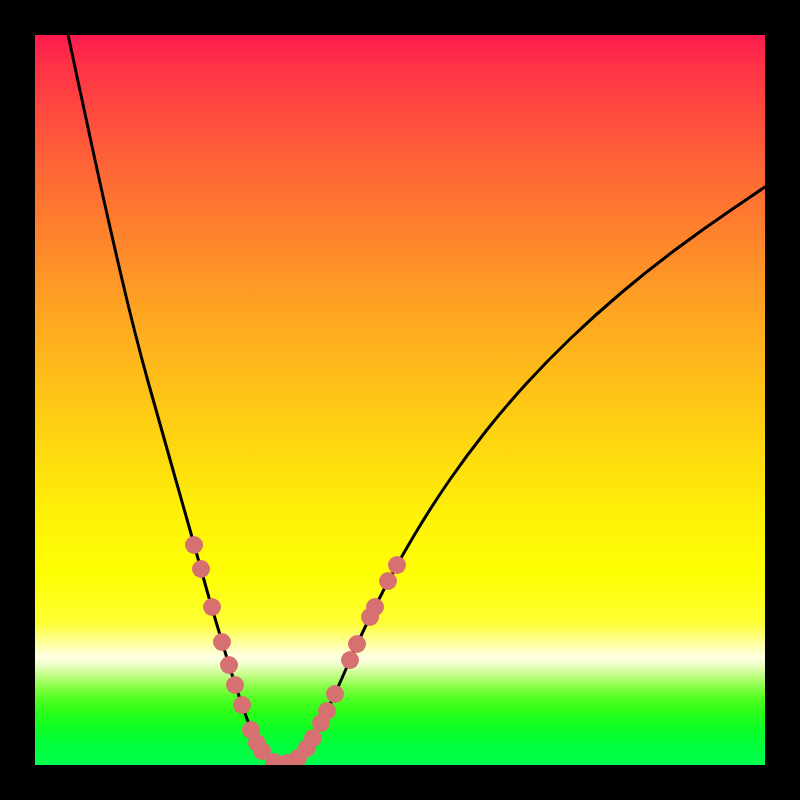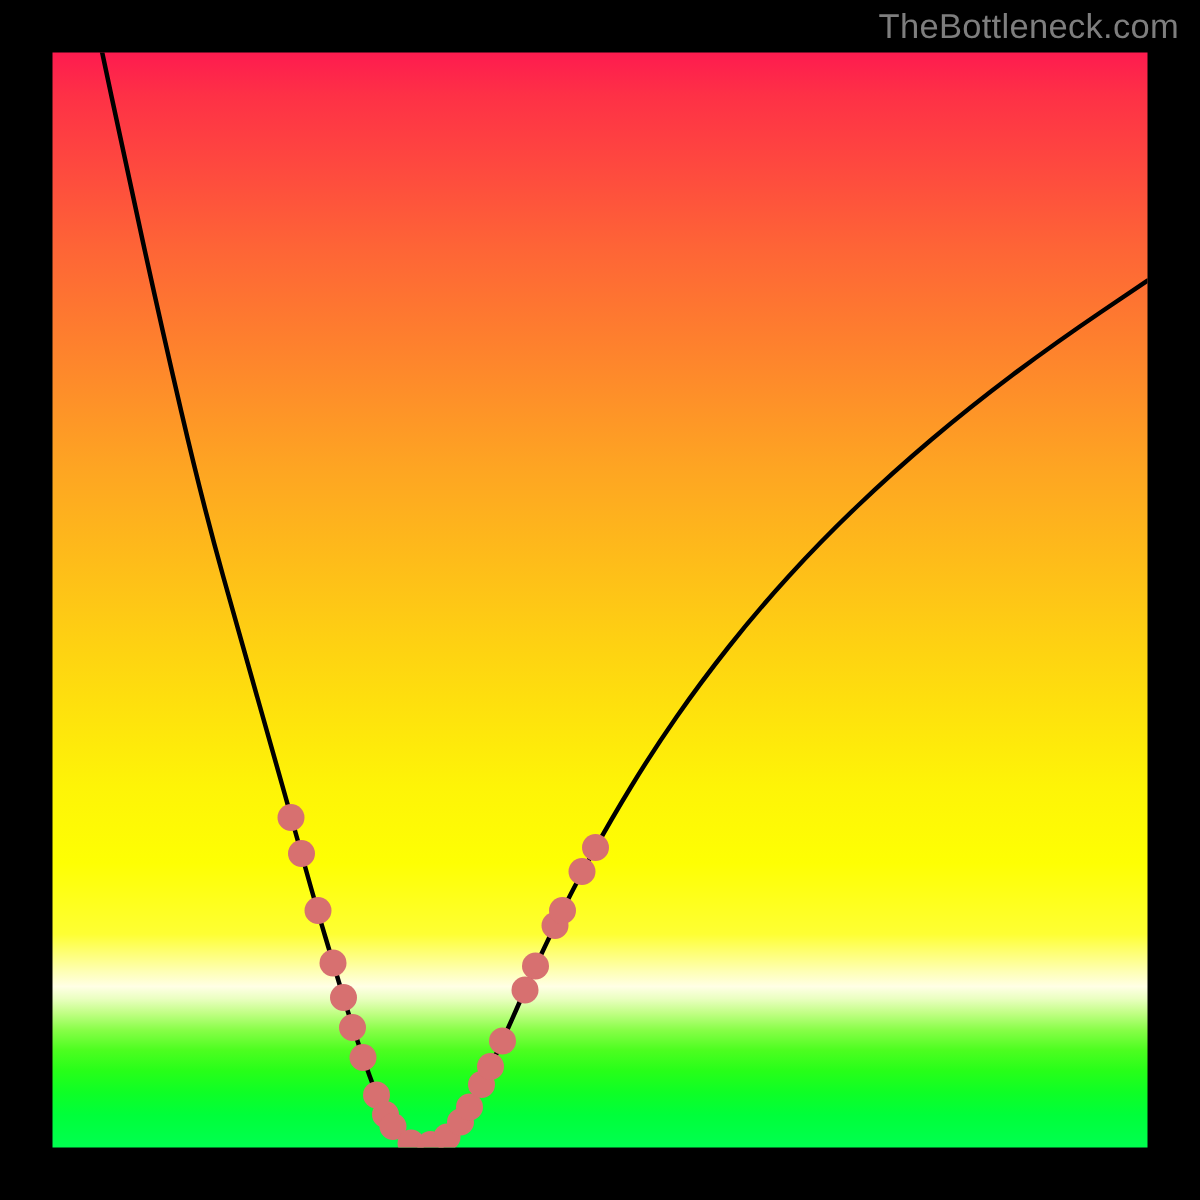--- a/index.html
+++ b/index.html
@@ -74,21 +74,20 @@
   }
   .marker {
     fill: #d77070;
   }
 </style>
 </head>
 <body>
 
 <div class="stage">
 
-  <div class="watermark">TheBottleneck.com</div>
 
   <div class="plot-area"></div>
 
   <svg class="overlay" viewBox="0 0 730 730" preserveAspectRatio="none">
     <path id="curve-path" class="curve-path" d="M 31 -10 Q 31 -10 39.5 30 Q 48 70 60 125 Q 72 180 86 240 Q 100 300 114 350 Q 128 400 138 435 Q 148 470 155 495 Q 162 520 169 545 Q 176 570 182 590 Q 188 610 192.5 625 Q 197 640 202 655 Q 207 670 211.5 682.5 Q 216 695 220.5 704 Q 225 713 229.5 718.5 Q 234 724 238.5 726 Q 243 728 248 728 Q 253 728 257.5 726 Q 262 724 267 718.5 Q 272 713 276.5 705.5 Q 281 698 286.5 687 Q 292 676 298 663 Q 304 650 311 634 Q 318 618 325 603 Q 332 588 341 570 Q 350 552 361 532 Q 372 512 386 489 Q 400 466 416 443 Q 432 420 451 396 Q 470 372 491 349 Q 512 326 536 303 Q 560 280 586 258 Q 612 236 640 215 Q 668 194 699 173 T 730 152"></path>
     <g id="markers-left">
         <circle cx="159" cy="510" r="9" class="marker"></circle>
         <circle cx="166" cy="534" r="9" class="marker"></circle>
         <circle cx="177" cy="572" r="9" class="marker"></circle>
         <circle cx="187" cy="607" r="9" class="marker"></circle>

